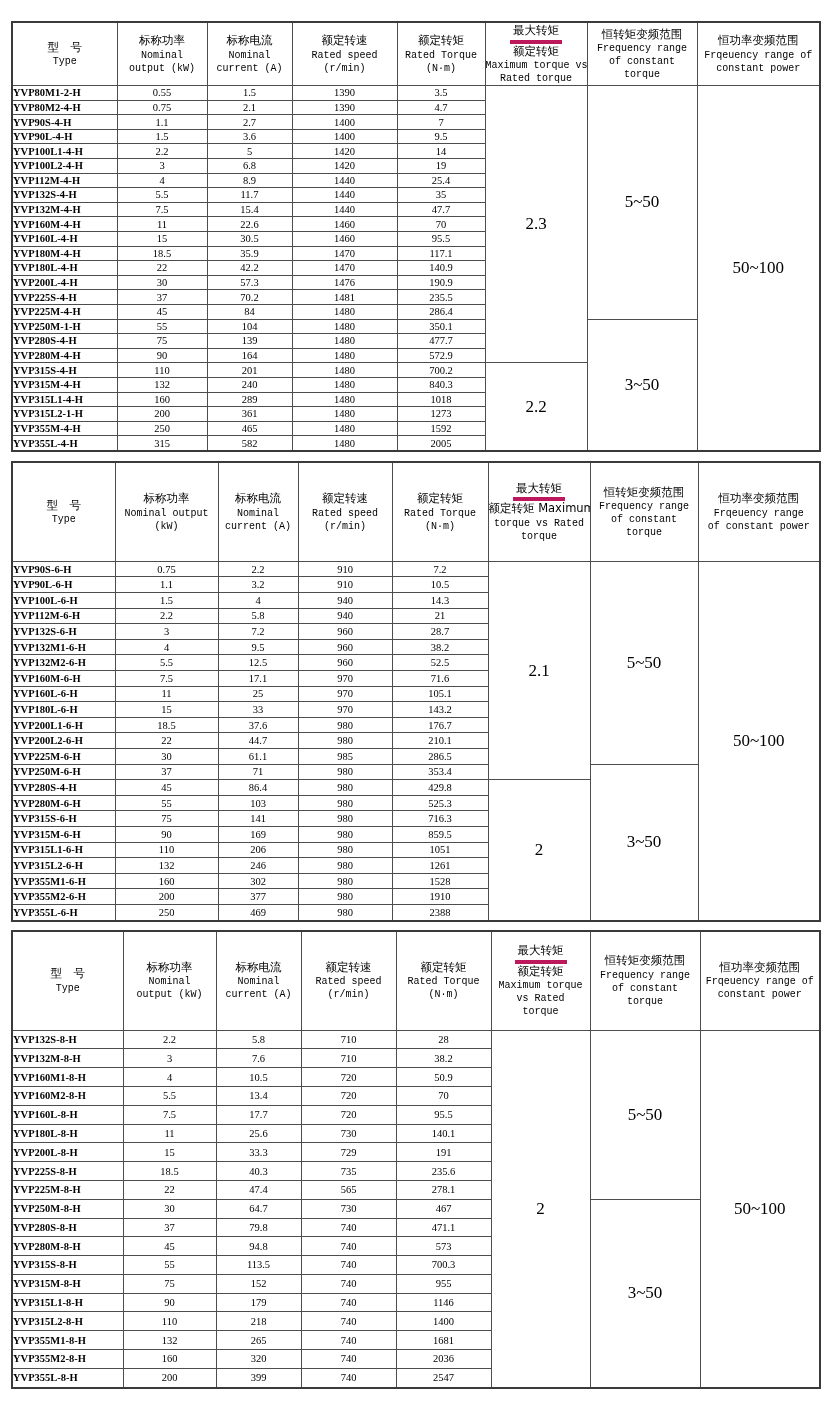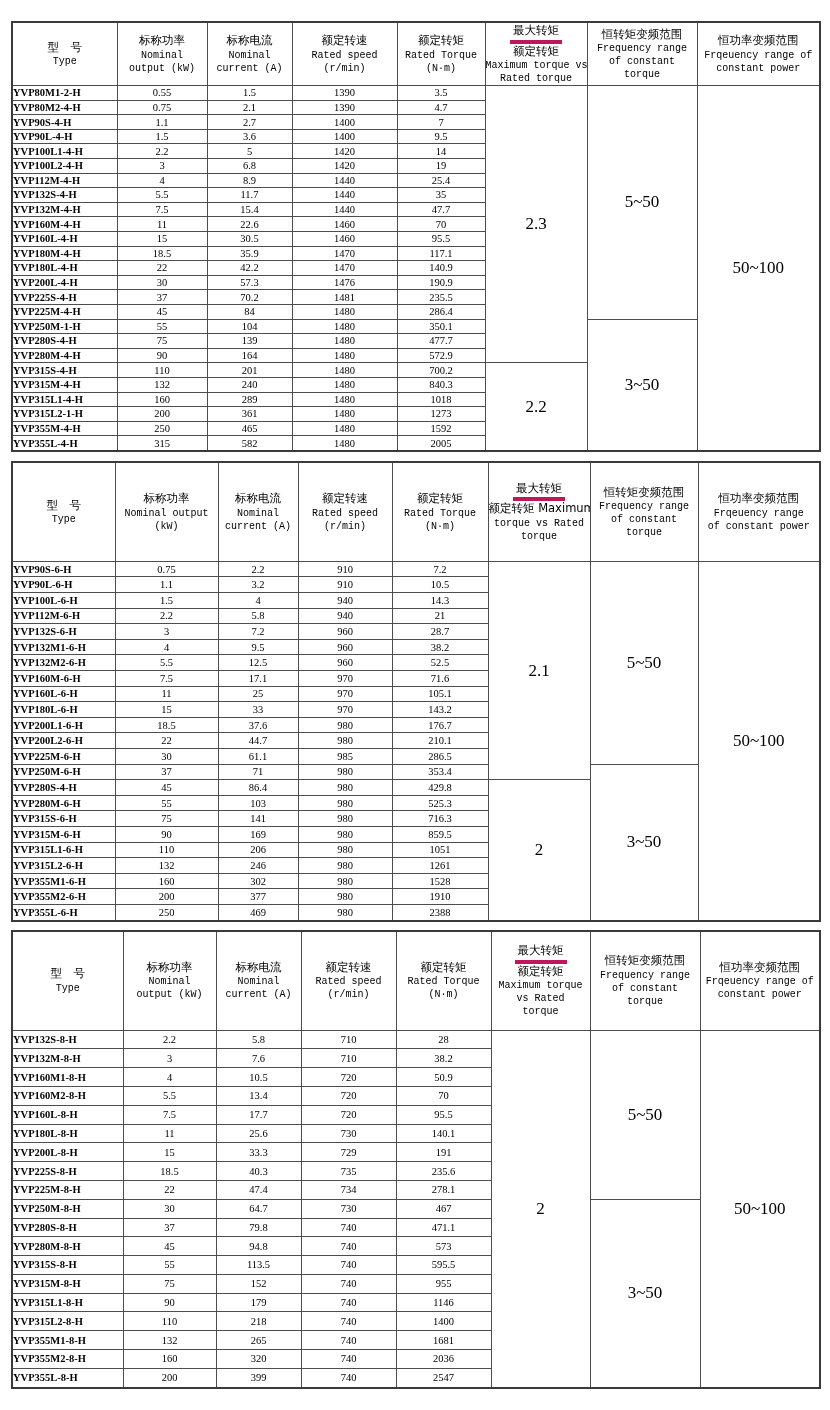--- a/index.html
+++ b/index.html
@@ -611,21 +611,21 @@
           <td class="type-col">YVP225S-8-H</td>
           <td class="num">18.5</td>
           <td class="num">40.3</td>
           <td class="num">735</td>
           <td class="num">235.6</td>
         </tr>
         <tr>
           <td class="type-col">YVP225M-8-H</td>
           <td class="num">22</td>
           <td class="num">47.4</td>
-          <td class="num">734</td>
+          <td class="num">565</td>
           <td class="num">278.1</td>
         </tr>
         <tr>
           <td class="type-col">YVP250M-8-H</td>
           <td class="num">30</td>
           <td class="num">64.7</td>
           <td class="num">730</td>
           <td class="num">467</td>
           <td rowspan="10" class="num merged">3~50</td>
         </tr>
@@ -641,21 +641,21 @@
           <td class="num">45</td>
           <td class="num">94.8</td>
           <td class="num">740</td>
           <td class="num">573</td>
         </tr>
         <tr>
           <td class="type-col">YVP315S-8-H</td>
           <td class="num">55</td>
           <td class="num">113.5</td>
           <td class="num">740</td>
-          <td class="num">595.5</td>
+          <td class="num">700.3</td>
         </tr>
         <tr>
           <td class="type-col">YVP315M-8-H</td>
           <td class="num">75</td>
           <td class="num">152</td>
           <td class="num">740</td>
           <td class="num">955</td>
         </tr>
         <tr>
           <td class="type-col">YVP315L1-8-H</td>

